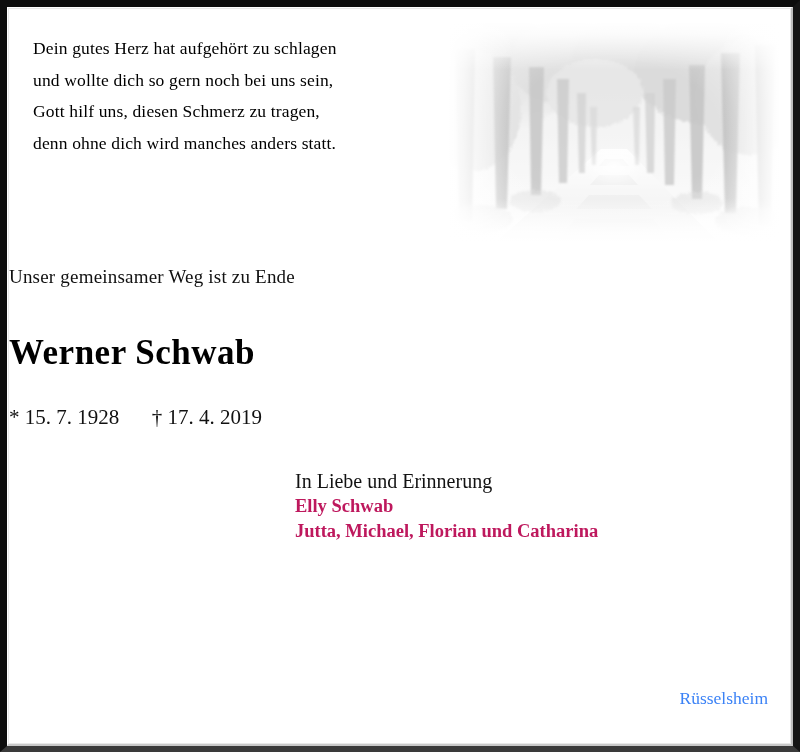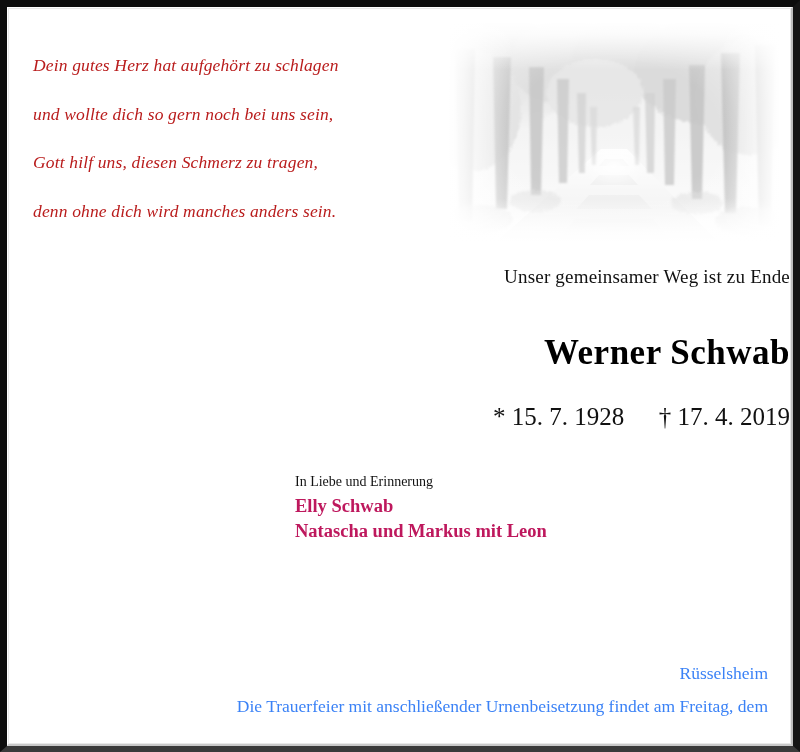--- a/index.html
+++ b/index.html
@@ -55,27 +55,25 @@
     height: 232px;
   }
 
   .verse {
     position: absolute;
     left: 24px;
     top: 24px;
     width: 400px;
   }
   .verse-line {
-    font-style: italic;
     font-size: 17.5px;
     line-height: 31.5px;
     letter-spacing: 0.15px;
-    color: #b91c1c;
+    color: #000000;
     white-space: nowrap;
-    margin-top: 17px;
   }
 
   
   .photo {
     position: absolute;
     left: 440px;
     top: 14px;
     width: 330px;
     height: 218px;
   }
@@ -104,57 +102,57 @@
   
   .photo-wash {
     position: absolute;
     inset: 0;
     pointer-events: none;
     background: rgba(255,255,255,0.42);
   }
 
   
   .center-block {
-    text-align: right;
+    text-align: left;
   }
   .lead-line {
     font-size: 19px;
     line-height: 24px;
     letter-spacing: 0.2px;
     margin-top: 24px;
     color: #111111;
   }
   .deceased-name {
     font-size: 35px;
     font-weight: bold;
     line-height: 60px;
     letter-spacing: 0.5px;
     margin-top: 34px;
     color: #000000;
     white-space: nowrap;
   }
   .dates {
-    font-size: 25px;
+    font-size: 21px;
     line-height: 24px;
     margin-top: 22px;
     color: #111111;
   }
   .dates .sep {
     display: inline-block;
     width: 22px;
   }
 
   
   .mourners {
     margin-top: 40px;
     padding-left: 286px;
     text-align: left;
   }
   .mourners-intro {
-    font-size: 14px;
+    font-size: 20px;
     line-height: 25px;
     font-weight: normal;
     color: #121212;
   }
   .mourner {
     font-size: 18.5px;
     line-height: 25px;
     font-weight: bold;
     color: #be185d;
     white-space: nowrap;
@@ -184,21 +182,21 @@
 <div class="notice">
 <div class="notice-inner">
 <div class="page">
 
   <div class="top-zone">
 
     <div class="verse">
       <div class="verse-line">Dein gutes Herz hat aufgehört zu schlagen</div>
       <div class="verse-line">und wollte dich so gern noch bei uns sein,</div>
       <div class="verse-line">Gott hilf uns, diesen Schmerz zu tragen,</div>
-      <div class="verse-line">denn ohne dich wird manches anders sein.</div>
+      <div class="verse-line">denn ohne dich wird manches anders statt.</div>
     </div>
 
     <div class="photo">
       <div class="photo-canvas">
         <svg viewBox="0 0 330 218" preserveAspectRatio="none" aria-hidden="true">
           <defs>
             <linearGradient id="skyGrad" x1="0" y1="0" x2="0" y2="1">
               <stop offset="0%" stop-color="#e2e2e2"></stop>
               <stop offset="55%" stop-color="#eeeeee"></stop>
               <stop offset="100%" stop-color="#fbfbfb"></stop>
@@ -290,24 +288,23 @@
       <span>15. 7. 1928</span>
       <span class="sep"></span>
       <span>†</span>
       <span>17. 4. 2019</span>
     </div>
   </div>
 
   <div class="mourners">
     <div class="mourners-intro">In Liebe und Erinnerung</div>
     <div class="mourner">Elly Schwab</div>
-    <div class="mourner">Natascha und Markus mit Leon</div>
+    <div class="mourner">Jutta, Michael, Florian und Catharina</div>
   </div>
 
   <div class="footer">
     <div class="footer-line">Rüsselsheim</div>
     <div class="footer-gap"></div>
-    <div class="footer-line">Die Trauerfeier mit anschließender Urnenbeisetzung findet am Freitag, dem</div>
   </div>
 
 </div>
 </div>
 </div>
 
 </body></html>

